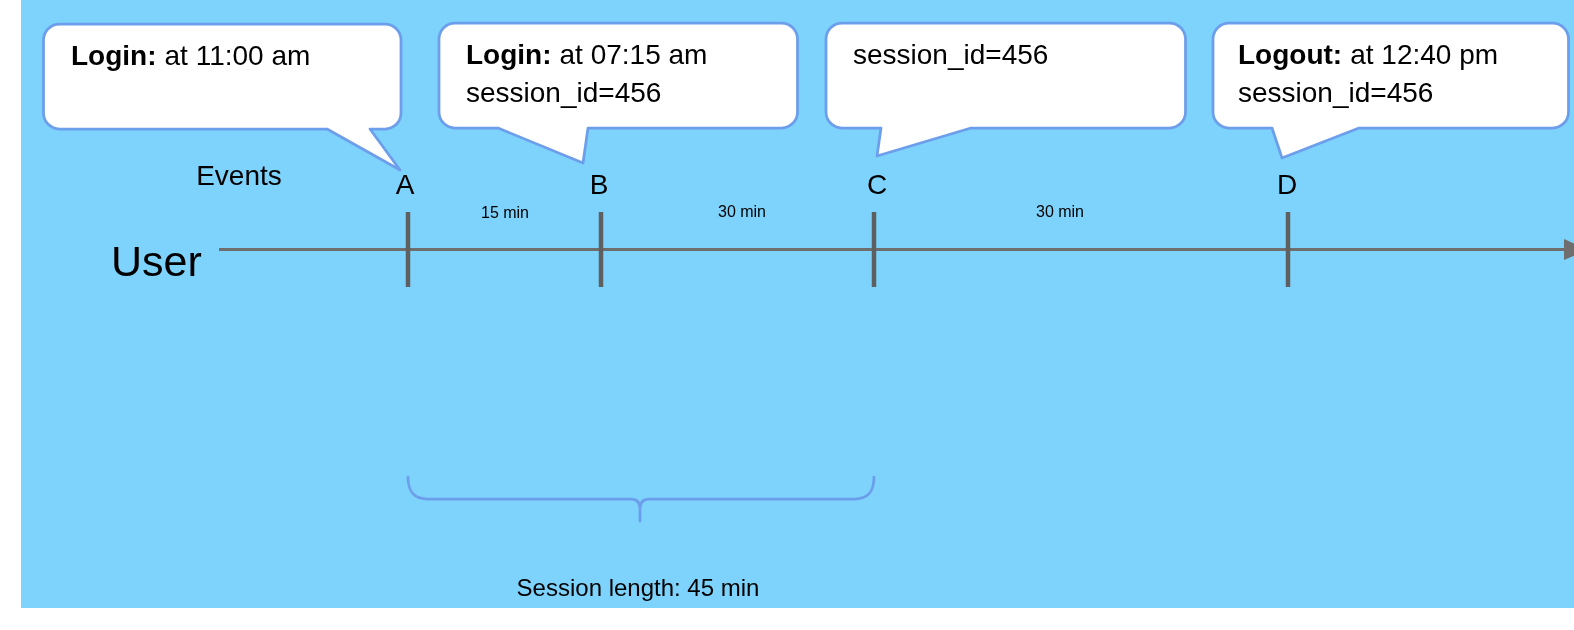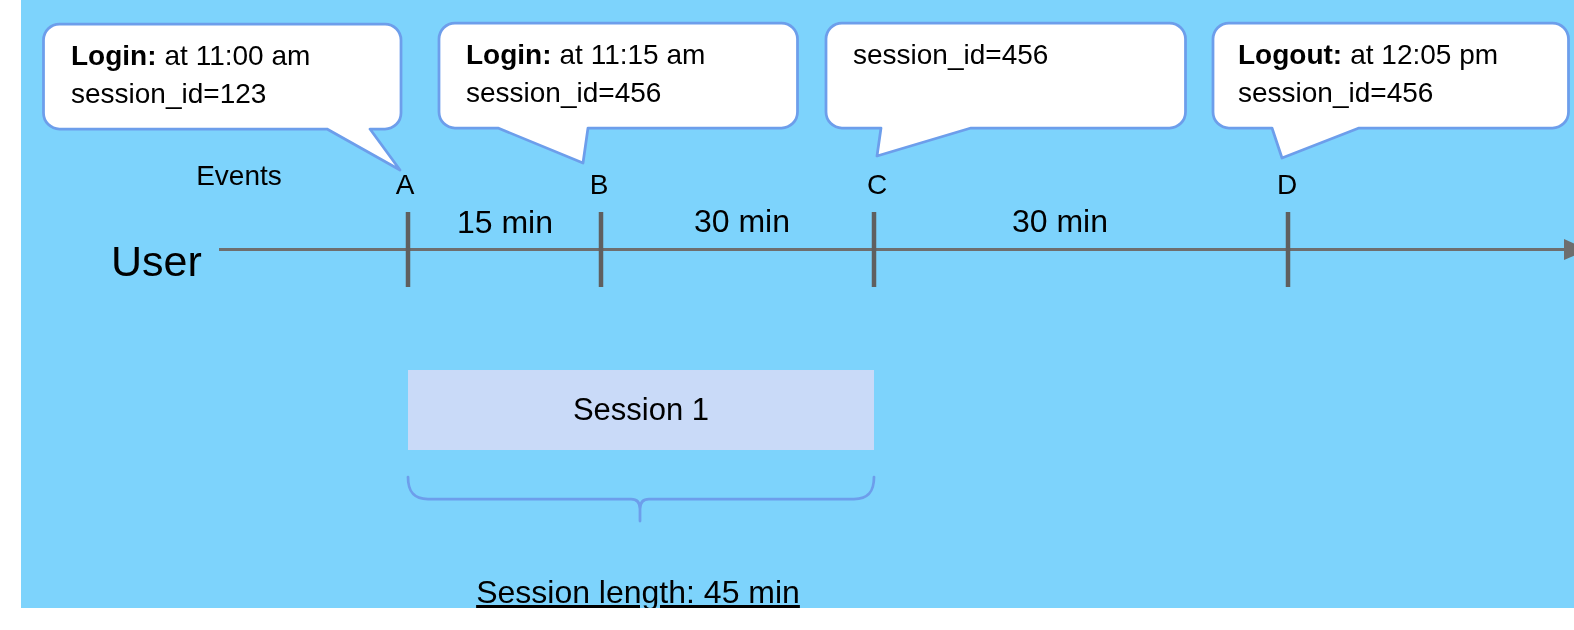--- a/index.html
+++ b/index.html
@@ -11,31 +11,31 @@
     background: #7dd3fc;
     overflow: hidden;
     margin-left: 21px;
   }
   .gfx { position: absolute; left: 0; top: 0; }
   .abs { position: absolute; white-space: nowrap; }
   .callout-text { font-size: 28px; line-height: 38px; }
   .callout-text .evt { font-weight: bold; margin-right: 8px; }
   .center { transform: translateX(-50%); }
   .event-letter { font-size: 28px; }
-  .interval-label { font-size: 32px; }
+  .interval-label { font-size: 16px; }
   .events-label { font-size: 28px; }
   .user-label { font-size: 43px; }
   .session-box {
     position: absolute;
     left: 387px; top: 370px; width: 466px; height: 80px;
     background: #c9daf8;
     display: flex; align-items: center; justify-content: center;
     font-size: 31px;
   }
-  .session-length { font-size: 32px; text-decoration: underline; }
+  .session-length { font-size: 24px; }
 </style>
 </head>
 <body>
 
 <div class="canvas">
 
   <svg class="gfx" width="1574" height="630" viewBox="0 0 1574 630">
 
     <path d="M 306 129 L 379 170 L 349 129 L 364 129 A 16 16 0 0 0 380 113 L 380 40 A 16 16 0 0 0 364 24 L 38.5 24 A 16 16 0 0 0 22.5 40 L 22.5 113 A 16 16 0 0 0 38.5 129 Z" fill="#ffffff" stroke="#6d9eeb" stroke-width="2.75" stroke-linejoin="round"></path>
     <path d="M 477 128 L 562 163 L 567 128 L 760.5 128 A 16 16 0 0 0 776.5 112 L 776.5 39 A 16 16 0 0 0 760.5 23 L 434 23 A 16 16 0 0 0 418 39 L 418 112 A 16 16 0 0 0 434 128 Z" fill="#ffffff" stroke="#6d9eeb" stroke-width="2.75" stroke-linejoin="round"></path>
@@ -48,45 +48,41 @@
     <line x1="387" y1="212" x2="387" y2="287" stroke="#5f5f5f" stroke-width="4.5"></line>
     <line x1="580" y1="212" x2="580" y2="287" stroke="#5f5f5f" stroke-width="4.5"></line>
     <line x1="853" y1="212" x2="853" y2="287" stroke="#5f5f5f" stroke-width="4.5"></line>
     <line x1="1267" y1="212" x2="1267" y2="287" stroke="#5f5f5f" stroke-width="4.5"></line>
 
     <path d="M 387 477 C 387 491 392 499 407 499 L 610 499 C 616 499 619 502 619 509 L 619 521 L 619 509 C 619 502 622 499 628 499 L 833 499 C 848 499 853 491 853 477" fill="none" stroke="#6d9eeb" stroke-width="2.75" stroke-linecap="round" stroke-linejoin="round"></path>
   </svg>
 
   <div class="abs callout-text" style="left:50px; top:37px;">
     <div><span class="evt">Login:</span><span>at 11:00 am</span></div>
-    <div>session_id=123</div>
   </div>
   <div class="abs callout-text" style="left:445px; top:36px;">
-    <div><span class="evt">Login:</span><span>at 11:15 am</span></div>
+    <div><span class="evt">Login:</span><span>at 07:15 am</span></div>
     <div>session_id=456</div>
   </div>
   <div class="abs callout-text" style="left:832px; top:36px;">
     <div>session_id=456</div>
   </div>
   <div class="abs callout-text" style="left:1217px; top:36px;">
-    <div><span class="evt">Logout:</span><span>at 12:05 pm</span></div>
+    <div><span class="evt">Logout:</span><span>at 12:40 pm</span></div>
     <div>session_id=456</div>
   </div>
 
   <div class="abs events-label center" style="left:218px; top:160px;">Events</div>
   <div class="abs event-letter center" style="left:384px;  top:169px;">A</div>
   <div class="abs event-letter center" style="left:578px;  top:169px;">B</div>
   <div class="abs event-letter center" style="left:856px;  top:169px;">C</div>
   <div class="abs event-letter center" style="left:1266px; top:169px;">D</div>
 
   <div class="abs interval-label center" style="left:484px;  top:204px;">15 min</div>
   <div class="abs interval-label center" style="left:721px;  top:203px;">30 min</div>
   <div class="abs interval-label center" style="left:1039px; top:203px;">30 min</div>
 
   <div class="abs user-label" style="left:90px; top:237px;">User</div>
 
-  <div class="session-box">
-    <span>Session 1</span>
-  </div>
 
   <div class="abs session-length center" style="left:617px; top:574px;">Session length: 45 min</div>
 
 </div>
 
 </body></html>

